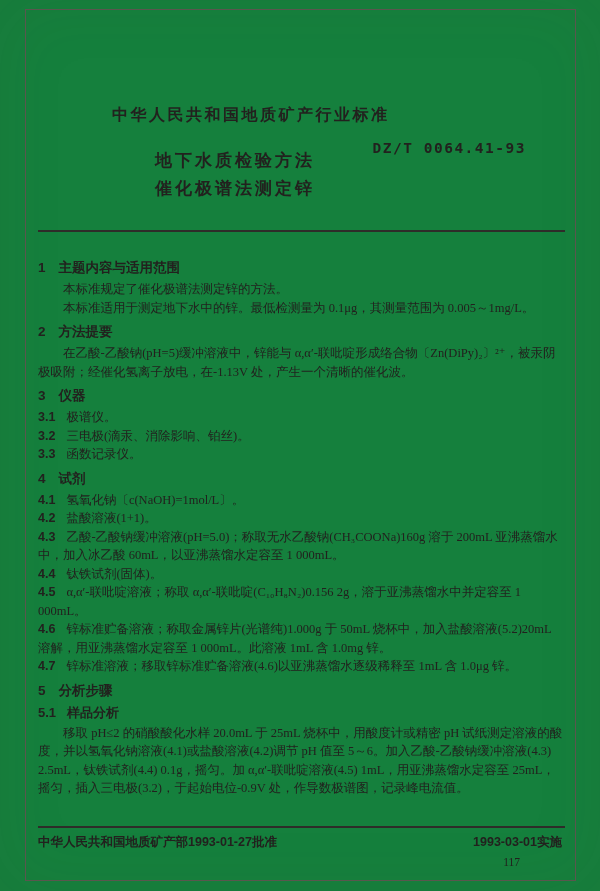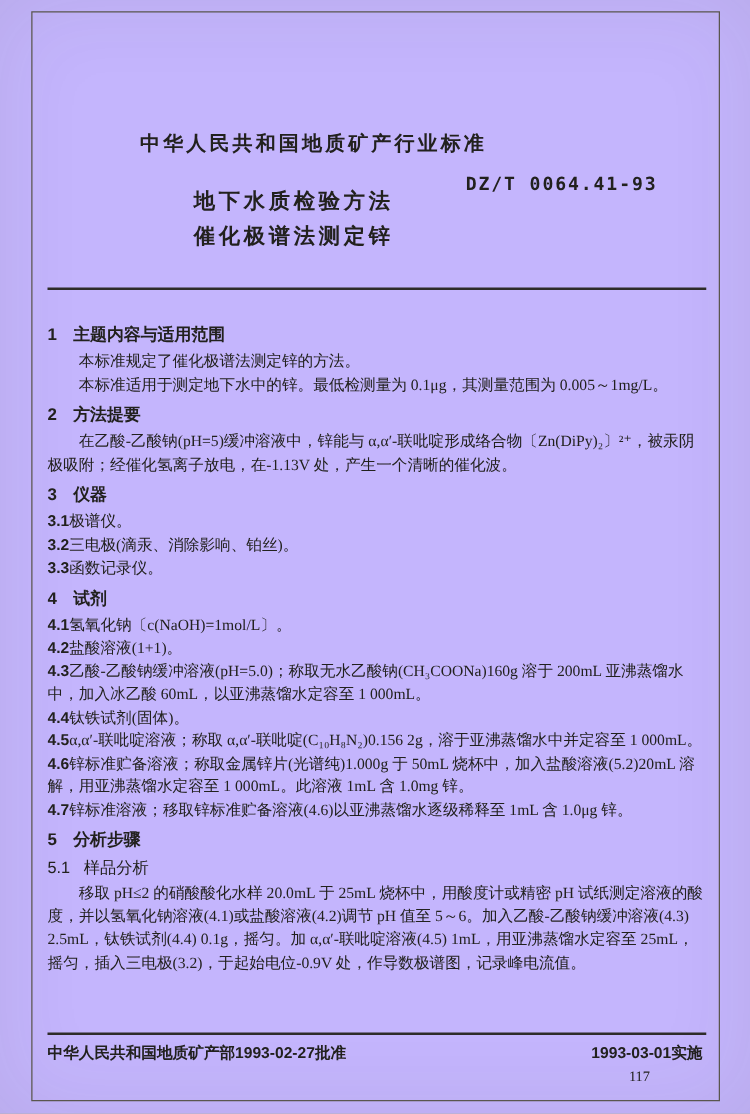--- a/index.html
+++ b/index.html
@@ -1,19 +1,19 @@
 <!DOCTYPE html>
 <html><head>
 <meta charset="utf-8">
 <style>
   * { margin:0; padding:0; box-sizing:border-box; }
   html,body { background:#b8b6b2; }
   .page {
     position:relative; width:600px; height:891px; margin:0 auto;
-    background:#c4b5fd; color:#22211e; overflow:hidden;
+    background:#15803d; color:#22211e; overflow:hidden;
     font-family:"Liberation Serif","DejaVu Serif",serif;
     box-shadow: inset 0 0 70px rgba(70,62,48,.09);
   }
   .frame {
     position:absolute; left:25px; top:9px; right:24px; bottom:10px;
     border:1px solid #5a564e; pointer-events:none;
   }
   
   .org-title {
     position:absolute; left:112px; top:105px;
@@ -44,25 +44,25 @@
   .sec-heading {
     font-family:"Liberation Sans","DejaVu Sans",sans-serif;
     font-weight:bold; font-size:13.5px; line-height:19px; margin:5px 0 3px;
   }
   .sec:first-child .sec-heading { margin-top:14px; }
   .sec-no { margin-right:13px; }
   .para { text-indent:2em; white-space:pre-wrap; }
   .clause { white-space:pre-wrap; }
   .clause-no {
     font-family:"Liberation Sans","DejaVu Sans",sans-serif;
-    font-weight:bold; 
+    font-weight:bold; margin-right:11px;
   }
   .subclause-heading {
     font-family:"Liberation Sans","DejaVu Sans",sans-serif;
-    font-weight:normal; font-size:13px; line-height:19px; margin:3px 0 2px;
+    font-weight:bold; font-size:13px; line-height:19px; margin:3px 0 2px;
   }
   .sub-no { margin-right:11px; }
   
   .footer-approval {
     position:absolute; left:38px; top:834px;
     font-family:"Liberation Sans","DejaVu Sans",sans-serif;
     font-weight:bold; font-size:12.5px; white-space:pre;
   }
   .footer-impl {
     position:absolute; right:38px; top:834px;
@@ -132,16 +132,16 @@
           <span class="sub-no">5.1</span><span>样品分析</span>
         </div>
         <p class="para">移取 pH≤2 的硝酸酸化水样 20.0mL 于 25mL 烧杯中，用酸度计或精密 pH 试纸测定溶液的酸度，并以氢氧化钠溶液(4.1)或盐酸溶液(4.2)调节 pH 值至 5～6。加入乙酸-乙酸钠缓冲溶液(4.3) 2.5mL，钛铁试剂(4.4) 0.1g，摇匀。加 α,α′-联吡啶溶液(4.5) 1mL，用亚沸蒸馏水定容至 25mL，摇匀，插入三电极(3.2)，于起始电位-0.9V 处，作导数极谱图，记录峰电流值。</p>
       </div>
 
     </section>
 
   </div>
 
   <div class="rule rule-bottom"></div>
-  <div class="footer-approval">中华人民共和国地质矿产部1993-02-27批准</div>
+  <div class="footer-approval">中华人民共和国地质矿产部1993-01-27批准</div>
   <div class="footer-impl">1993-03-01实施</div>
   <div class="page-num">117</div>
 </div>
 
 </body></html>

